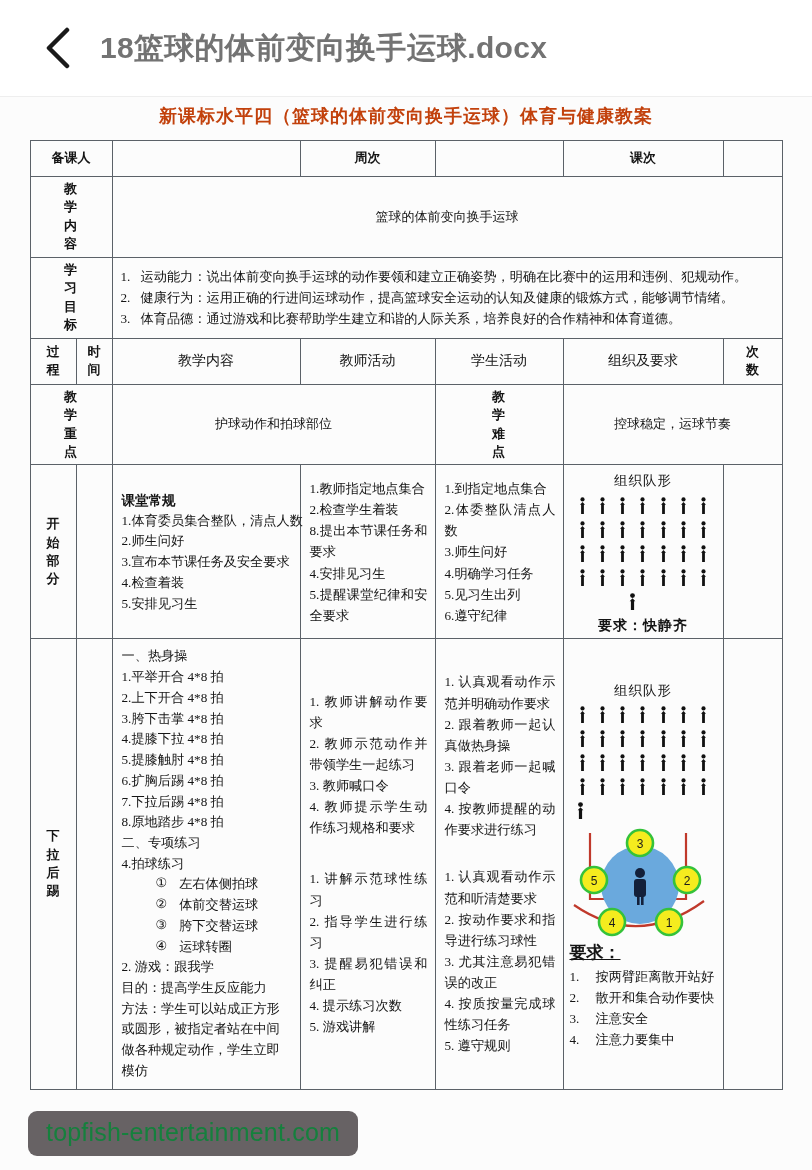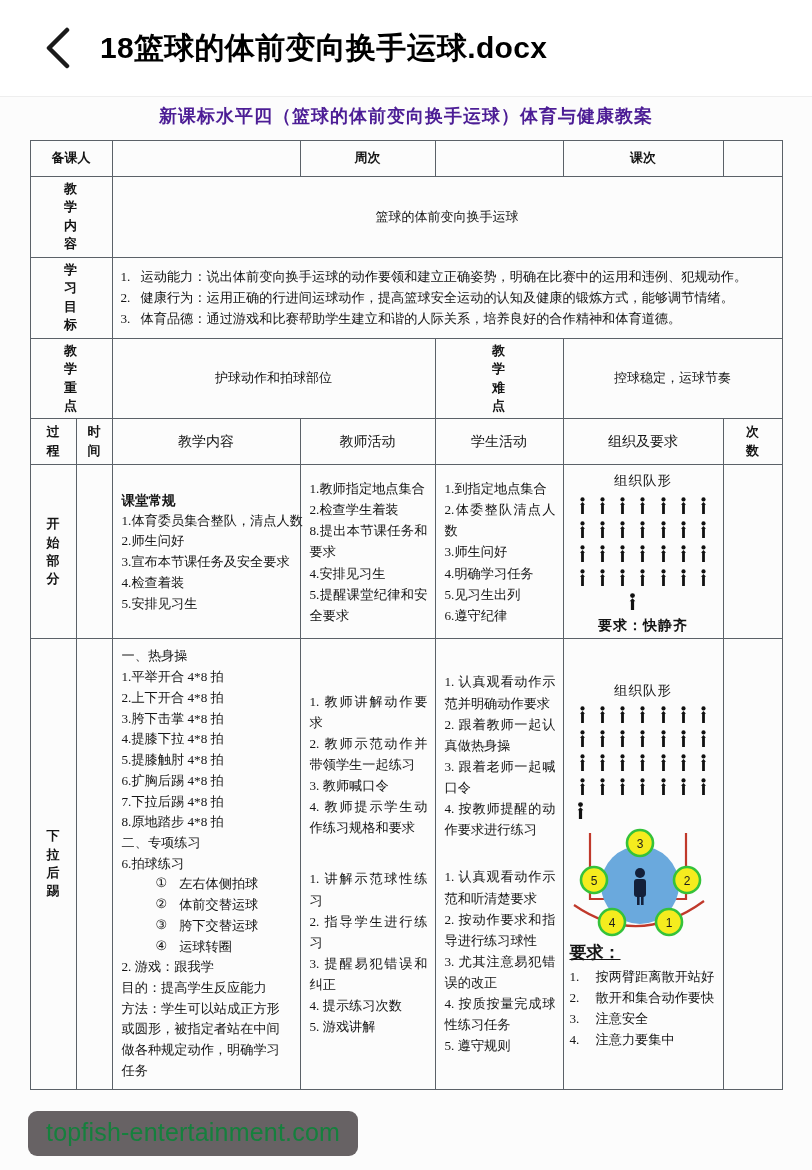--- a/index.html
+++ b/index.html
@@ -29,38 +29,38 @@
     width: 40px; height: 46px;
     display: flex; align-items: center; justify-content: center;
     cursor: pointer; flex: none;
   }
   .back-btn svg { display: block; }
   .doc-title {
     margin-left: 22px;
     font-family: "Liberation Sans", "DejaVu Sans", sans-serif;
     font-size: 30px;
     font-weight: 700;
-    color: #000000;
+    color: #737373;
     letter-spacing: 0.3px;
     white-space: nowrap;
   }
 
   
   .doc-wrap {
     position: absolute;
     top: 97px; left: 0;
     width: 812px; height: 1073px;
     background: #fcfcfc;
     padding: 0;
   }
   .doc-heading {
     text-align: center;
     font-size: 18px;
     font-weight: 700;
-    color: #4c1d95;
+    color: #c2410c;
     padding-top: 7px;
     letter-spacing: 1px;
     font-family: "Liberation Serif", "DejaVu Serif", serif;
   }
 
   
   table.lesson {
     border-collapse: collapse;
     width: 752px;
     margin: 12px auto 0 auto;
@@ -252,44 +252,44 @@
             </li>
             <li>
               <span class="num">3.</span>
               <span>体育品德：通过游戏和比赛帮助学生建立和谐的人际关系，培养良好的合作精神和体育道德。</span>
             </li>
           </ul>
         </td>
       </tr>
 
       <tr>
-        <td class="vlabel" colspan="2" style="height:52px">
-          <div style="word-break:break-all;width:26px;margin:0 auto">教学重点</div>
-        </td>
-        <td class="ctr" colspan="2">护球动作和拍球部位</td>
-        <td class="vlabel">
-          <div style="word-break:break-all;width:26px;margin:0 auto">教学难点</div>
-        </td>
-        <td class="ctr" colspan="2">控球稳定，运球节奏</td>
-      </tr>
-
-      <tr>
         <td class="vlabel-narrow" style="height:46px">
           <div style="width:17px;margin:0 auto">过程</div>
         </td>
         <td class="vlabel-narrow">
           <div style="width:17px;margin:0 auto">时间</div>
         </td>
         <td class="ctr" style="font-size:14px">教学内容</td>
         <td class="ctr" style="font-size:14px">教师活动</td>
         <td class="ctr" style="font-size:14px">学生活动</td>
         <td class="ctr" style="font-size:14px">组织及要求</td>
         <td class="vlabel-narrow">
           <div style="width:17px;margin:0 auto">次数</div>
         </td>
+      </tr>
+
+      <tr>
+        <td class="vlabel" colspan="2" style="height:52px">
+          <div style="word-break:break-all;width:26px;margin:0 auto">教学重点</div>
+        </td>
+        <td class="ctr" colspan="2">护球动作和拍球部位</td>
+        <td class="vlabel">
+          <div style="word-break:break-all;width:26px;margin:0 auto">教学难点</div>
+        </td>
+        <td class="ctr" colspan="2">控球稳定，运球节奏</td>
       </tr>
 
       <tr>
         <td class="vlabel-narrow">
           <div style="width:17px;margin:0 auto">开始部分</div>
         </td>
         <td></td>
         <td class="top">
           <div class="cellbox">
             <div class="ln hd">课堂常规</div>
@@ -465,38 +465,38 @@
             <div class="ln">一、热身操</div>
             <div class="ln">1.平举开合 4*8 拍</div>
             <div class="ln">2.上下开合 4*8 拍</div>
             <div class="ln">3.胯下击掌 4*8 拍</div>
             <div class="ln">4.提膝下拉 4*8 拍</div>
             <div class="ln">5.提膝触肘 4*8 拍</div>
             <div class="ln">6.扩胸后踢 4*8 拍</div>
             <div class="ln">7.下拉后踢 4*8 拍</div>
             <div class="ln">8.原地踏步 4*8 拍</div>
             <div class="ln">二、专项练习</div>
-            <div class="ln">6.拍球练习</div>
+            <div class="ln">4.拍球练习</div>
 
             <div class="ln indent">
               <span class="circ" style="border:none;width:auto;margin-right:12px;font-size:13px">①</span><span>左右体侧拍球</span>
             </div>
             <div class="ln indent">
               <span class="circ" style="border:none;width:auto;margin-right:12px;font-size:13px">②</span><span>体前交替运球</span>
             </div>
             <div class="ln indent">
               <span class="circ" style="border:none;width:auto;margin-right:12px;font-size:13px">③</span><span>胯下交替运球</span>
             </div>
             <div class="ln indent">
               <span class="circ" style="border:none;width:auto;margin-right:12px;font-size:13px">④</span><span>运球转圈</span>
             </div>
 
             <div class="ln">2. 游戏：跟我学</div>
             <div class="ln">目的：提高学生反应能力</div>
-            <div class="ln wrap">方法：学生可以站成正方形或圆形，被指定者站在中间做各种规定动作，明确学习任务</div>
+            <div class="ln wrap">方法：学生可以站成正方形或圆形，被指定者站在中间做各种规定动作，学生立即模仿</div>
           </div>
         </td>
 
         <td class="top narrow">
           <div class="cellbox numlist">
             <div class="ln">1. 教师讲解动作要求</div>
             <div class="ln">2. 教师示范动作并带领学生一起练习</div>
             <div class="ln">3. 教师喊口令</div>
             <div class="ln">4. 教师提示学生动作练习规格和要求</div>
             <div class="ln" style="height:30px"></div>

